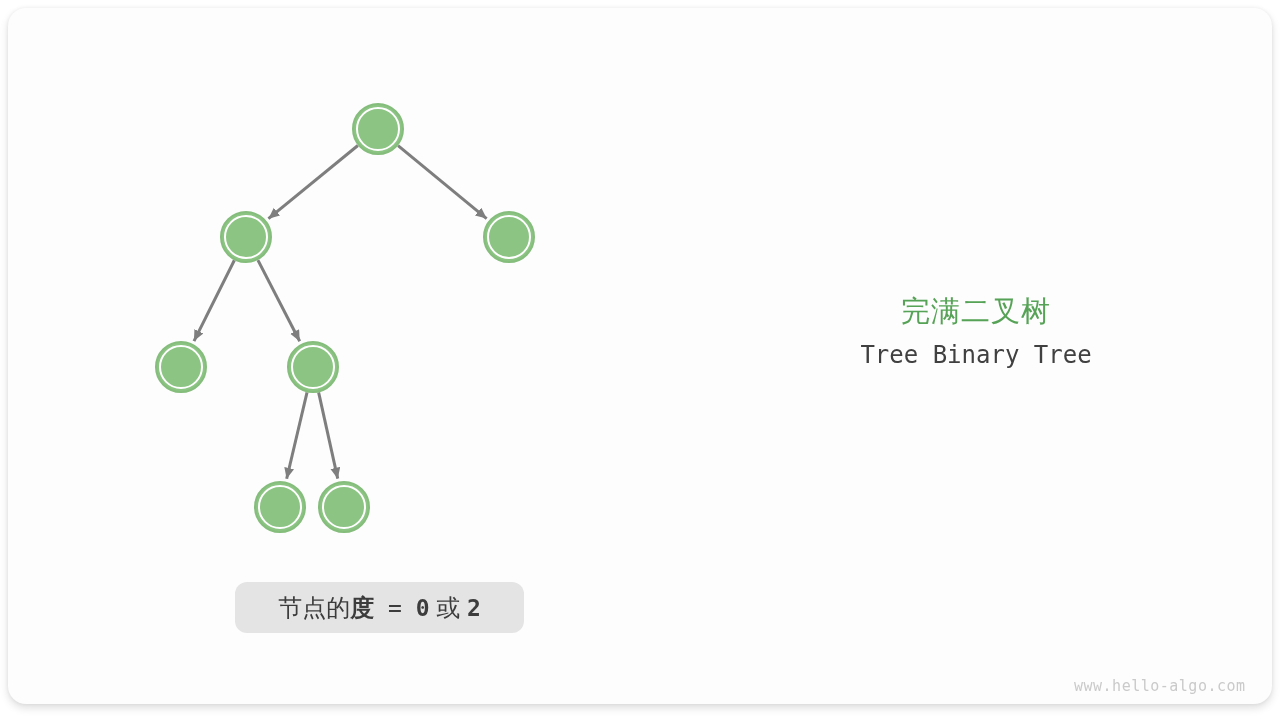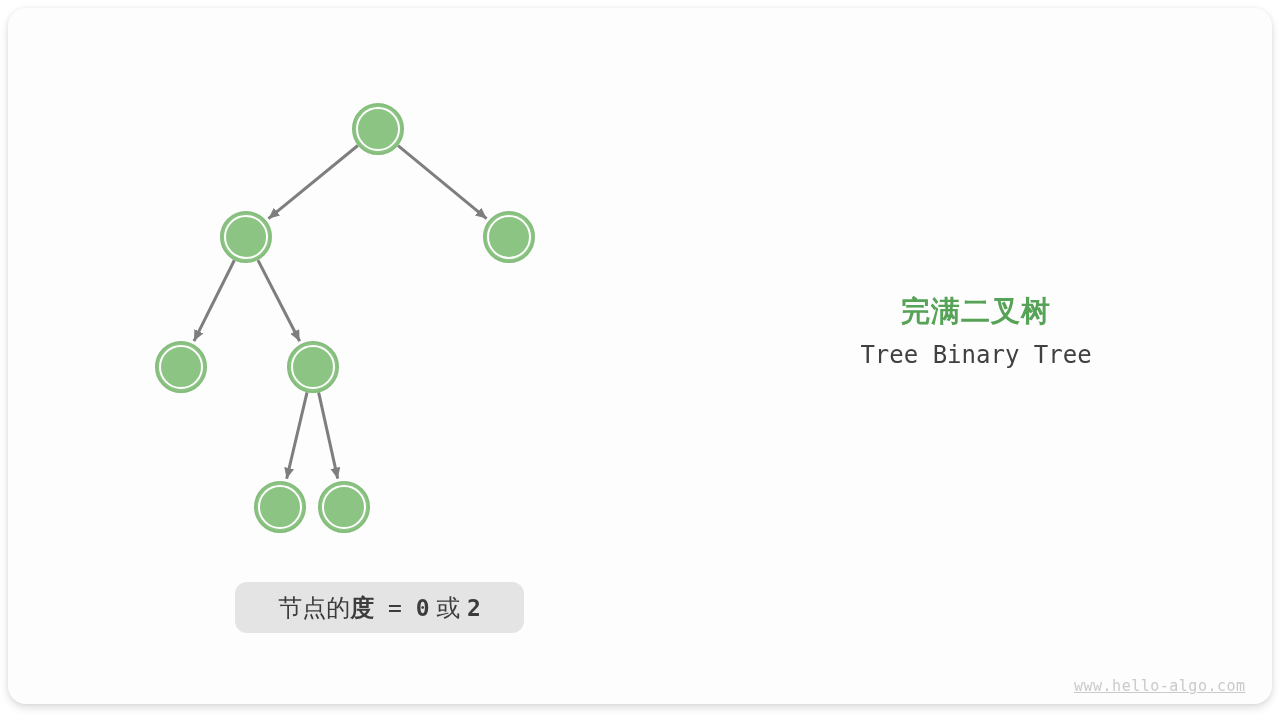--- a/index.html
+++ b/index.html
@@ -35,21 +35,21 @@
   }
   .title-block {
     position: absolute;
     left: 826px;
     top: 294px;
     width: 300px;
     text-align: center;
   }
   .title-zh {
     font-size: 29px;
-    font-weight: 700;
+    font-weight: 400;
     letter-spacing: 1px;
     color: #56A256;
     line-height: 34px;
     text-align: center;
   }
   .title-en {
     margin-top: 12px;
     font-family: "DejaVu Sans Mono", "Liberation Mono", monospace;
     font-size: 24px;
     color: #404040;
@@ -77,21 +77,20 @@
   .label-box .bold { font-weight: 700; }
   .watermark {
     position: absolute;
     left: 1074px;
     top: 677px;
     font-family: "DejaVu Sans Mono", "Liberation Mono", monospace;
     font-size: 15px;
     color: #CACACA;
     letter-spacing: 0.5px;
     white-space: nowrap;
-    text-decoration: underline;
   }
 </style>
 </head>
 <body>
 
 <div class="stage">
 
   <div class="card"></div>
 
   <svg class="tree" viewBox="0 0 1280 720" xmlns="http://www.w3.org/2000/svg">

